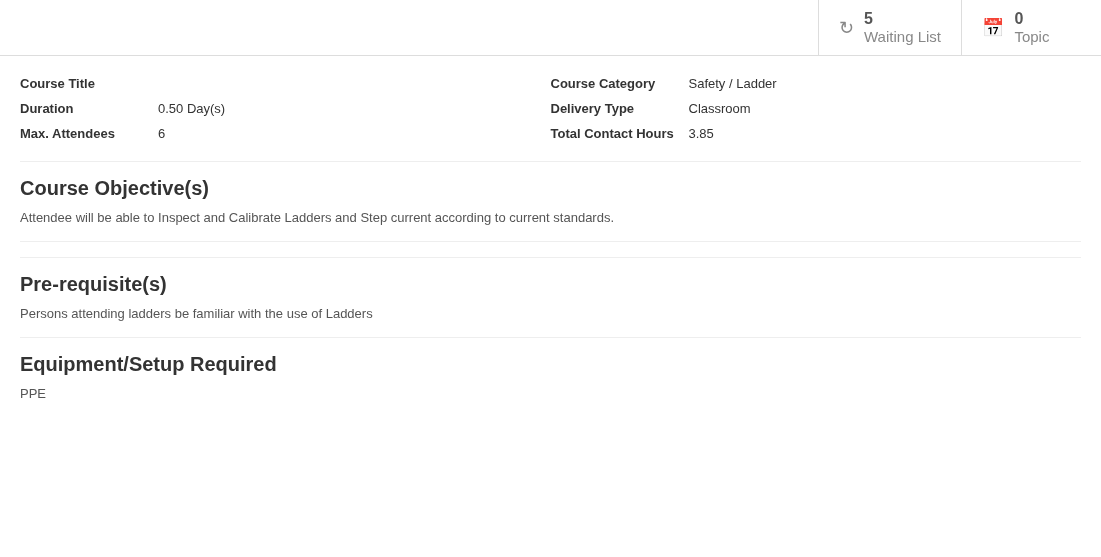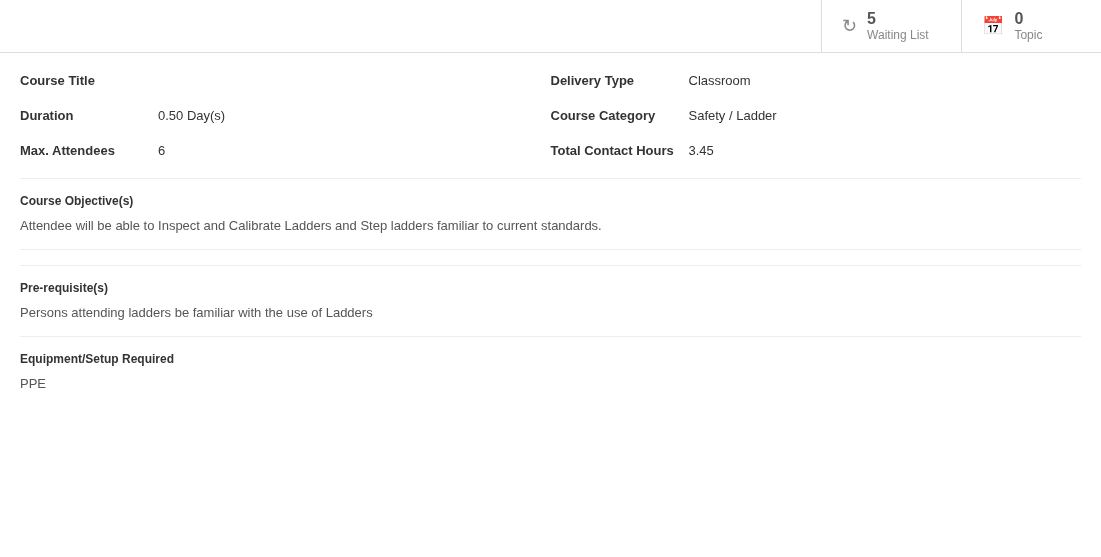--- a/index.html
+++ b/index.html
@@ -38,41 +38,41 @@
       flex-direction: column;
     }
 
     .top-bar-count {
       font-size: 16px;
       font-weight: bold;
       color: #555;
     }
 
     .top-bar-label {
-      font-size: 12px;
+      font-size: 15px;
       color: #888;
     }
 
     
     .content {
       padding: 20px;
     }
 
     
     .info-grid {
       display: grid;
       grid-template-columns: 1fr 1fr;
       gap: 0;
       margin-bottom: 20px;
     }
 
     .info-left, .info-right {
       display: flex;
       flex-direction: column;
-      gap: 20px;
+      gap: 10px;
     }
 
     .info-row {
       display: flex;
       align-items: baseline;
       gap: 8px;
     }
 
     .info-label {
       font-weight: bold;
@@ -88,21 +88,21 @@
 
     
     .divider {
       border: none;
       border-top: 1px solid #eee;
       margin: 15px 0;
     }
 
     
     .section-heading {
-      font-size: 12px;
+      font-size: 20px;
       font-weight: bold;
       color: #333;
       margin-bottom: 10px;
       margin-top: 10px;
     }
 
     .section-content {
       font-size: 13px;
       color: #555;
       margin-bottom: 16px;
@@ -141,39 +141,39 @@
         <span class="info-value">0.50  Day(s)</span>
       </div>
       <div class="info-row">
         <span class="info-label">Max. Attendees</span>
         <span class="info-value">6</span>
       </div>
     </div>
 
     <div class="info-right">
       <div class="info-row">
+        <span class="info-label">Course Category</span>
+        <span class="info-value">Safety / Ladder</span>
+      </div>
+      <div class="info-row">
         <span class="info-label">Delivery Type</span>
         <span class="info-value">Classroom</span>
       </div>
       <div class="info-row">
-        <span class="info-label">Course Category</span>
-        <span class="info-value">Safety / Ladder</span>
-      </div>
-      <div class="info-row">
         <span class="info-label">Total Contact Hours</span>
-        <span class="info-value">3.45</span>
+        <span class="info-value">3.85</span>
       </div>
     </div>
   </div>
 
   <hr class="divider">
 
   <div>
     <div class="section-heading">Course Objective(s)</div>
-    <div class="section-content">Attendee will be able to Inspect and Calibrate Ladders and Step ladders familiar to current standards.</div>
+    <div class="section-content">Attendee will be able to Inspect and Calibrate Ladders and Step current according to current standards.</div>
   </div>
 
   <hr class="divider">
 
 
   <hr class="divider">
 
   <div>
     <div class="section-heading">Pre-requisite(s)</div>
     <div class="section-content">Persons attending ladders be familiar with the use of Ladders</div>

